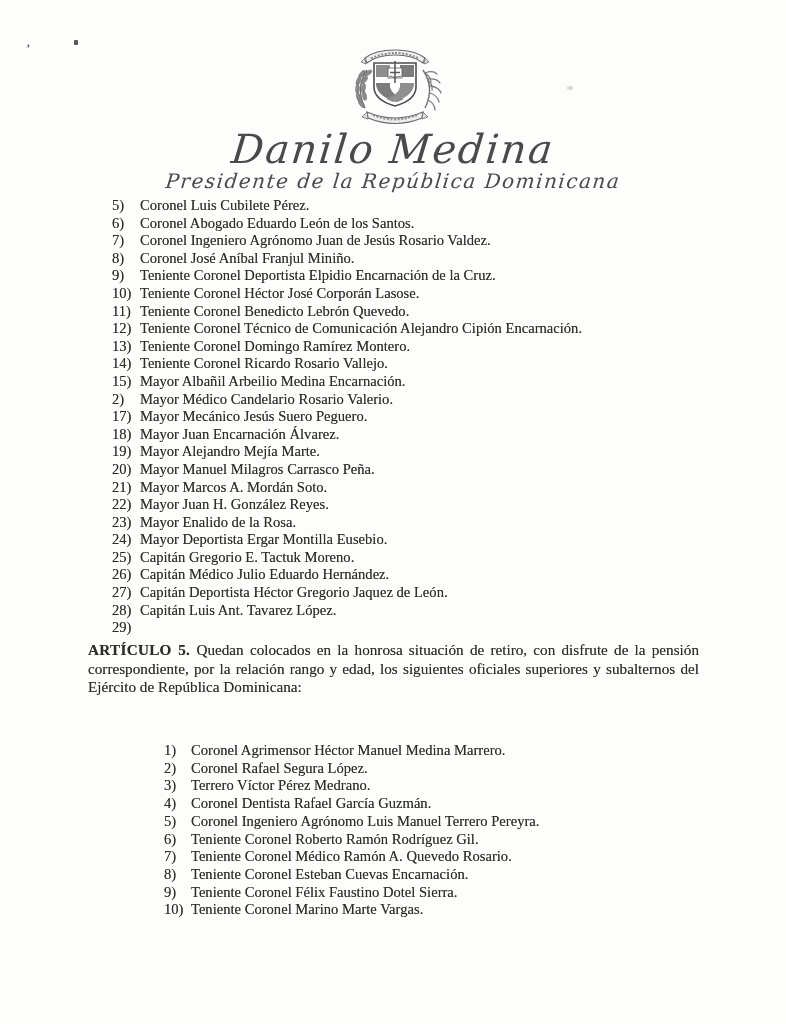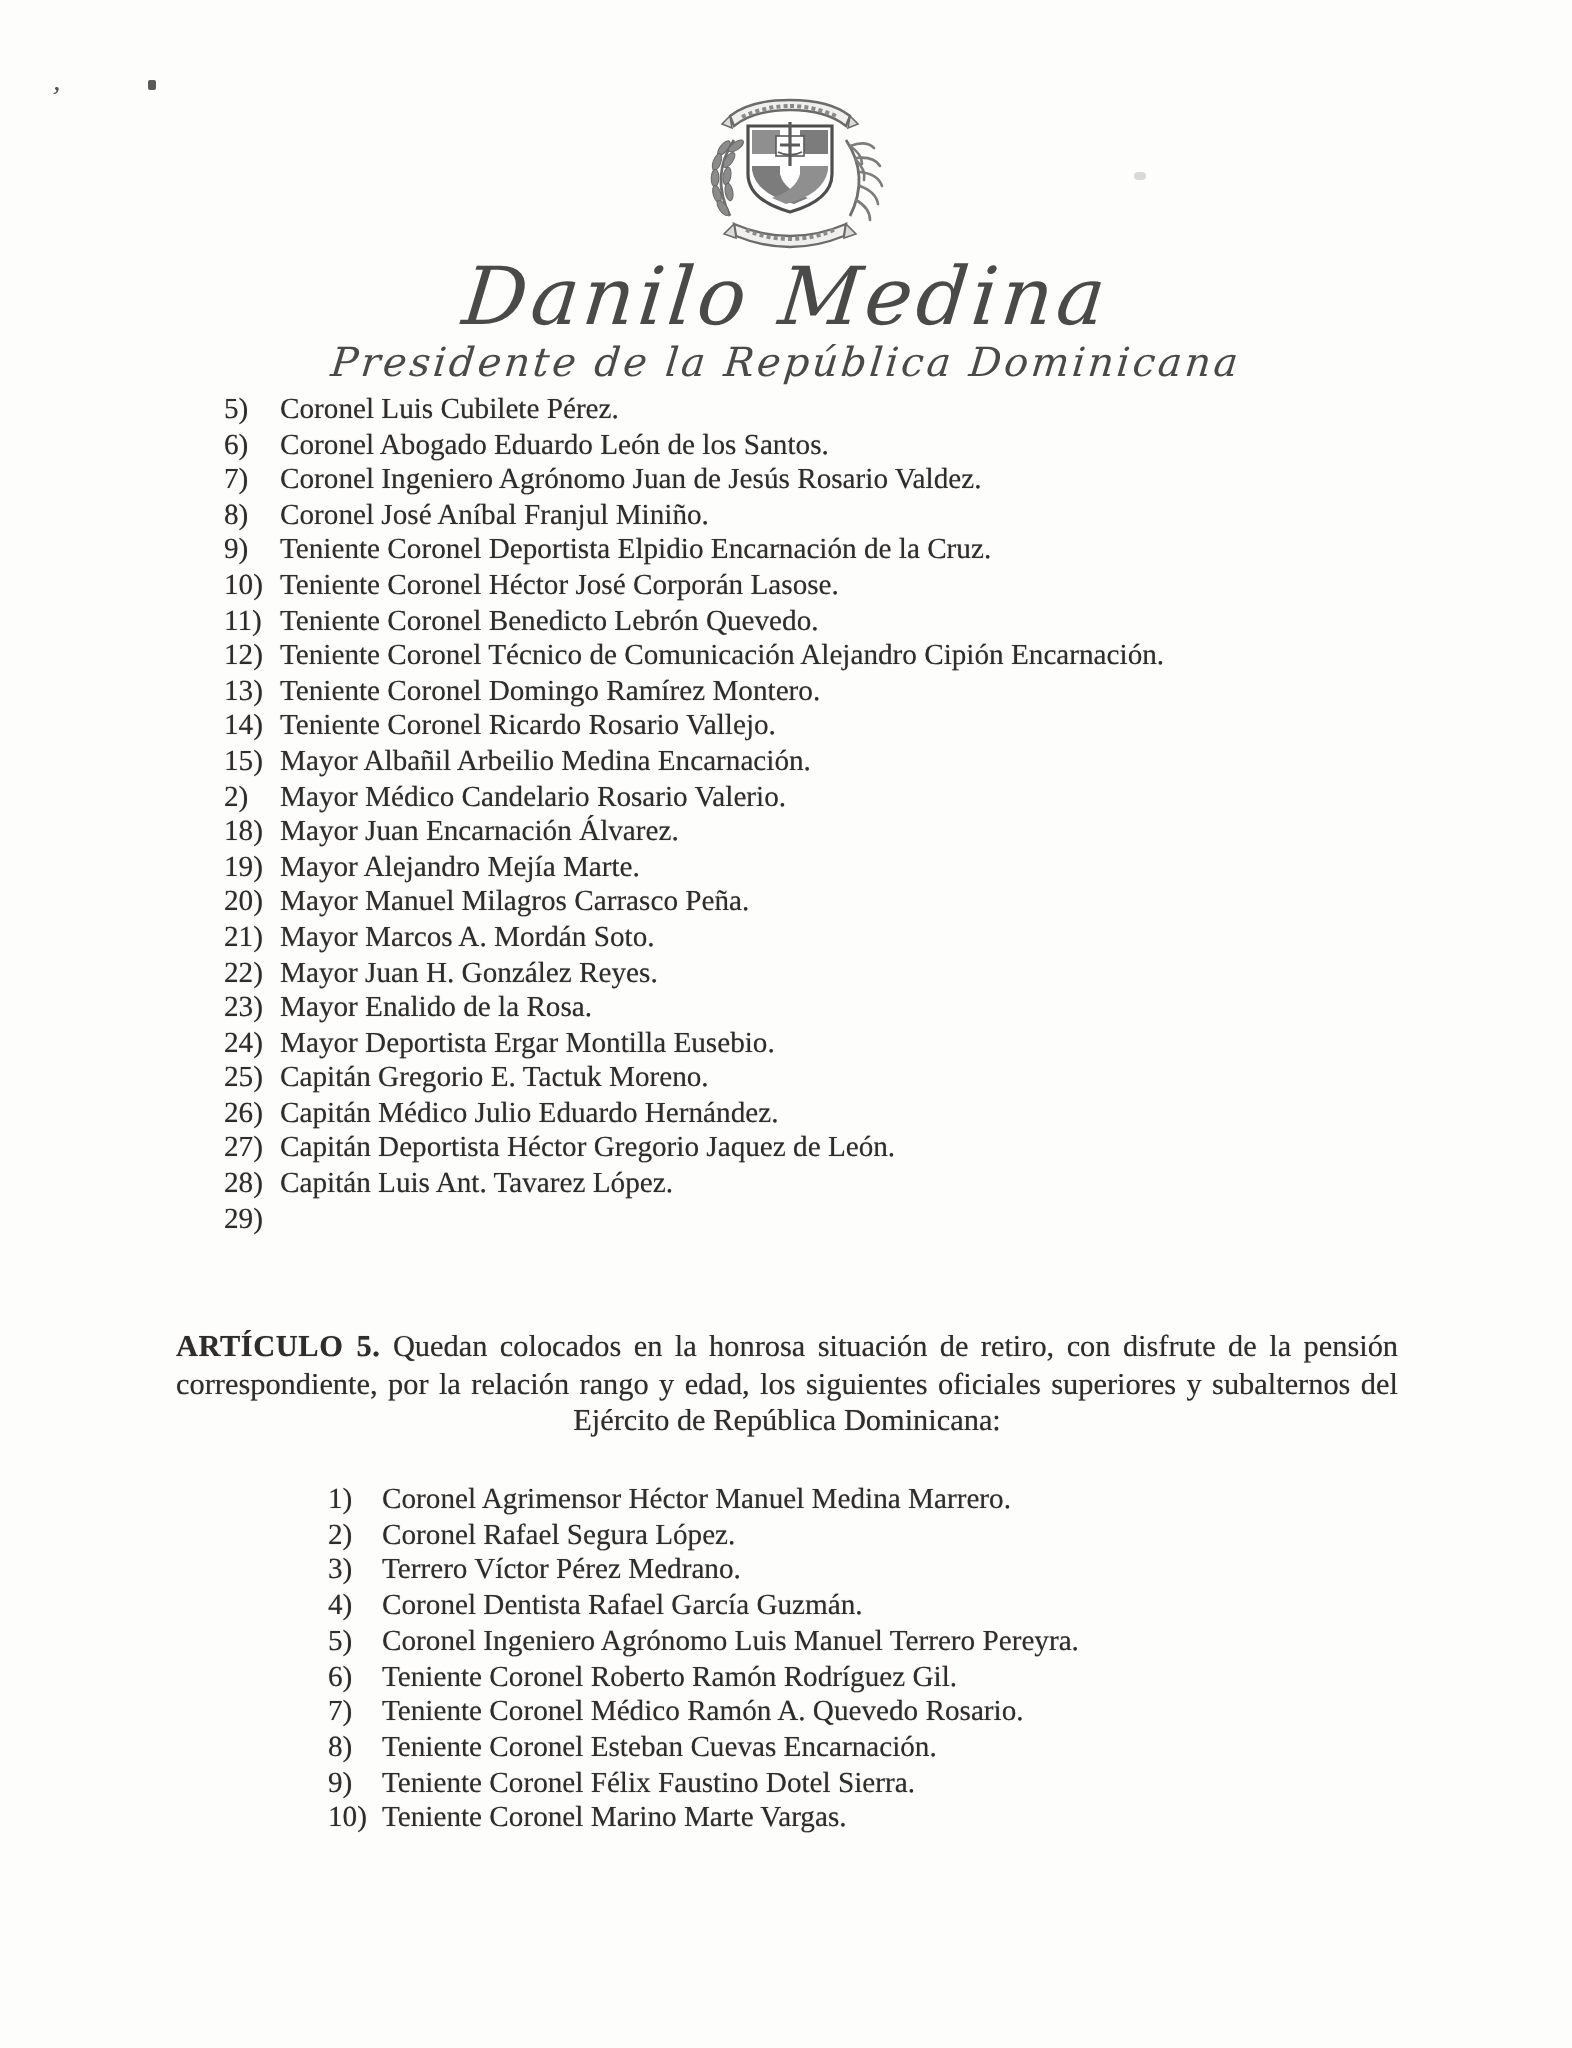--- a/index.html
+++ b/index.html
@@ -48,25 +48,25 @@
   
   .olist { position: absolute; list-style: none; }
   .olist .row { display: flex; white-space: nowrap; }
   .list-1 { left: 112px; top: 197px; font-size: 14.6px; line-height: 17.6px; }
   .list-1 .num { flex: 0 0 28px; }
   .list-2 { left: 164px; top: 742px; font-size: 14.6px; line-height: 17.7px; }
   .list-2 .num { flex: 0 0 27px; }
 
   
   .articulo {
-    position: absolute; left: 88px; top: 665px; width: 611px;
+    position: absolute; left: 88px; top: 641px; width: 611px;
     font-size: 15.2px; line-height: 18.6px;
   }
   .articulo .jline { text-align: justify; text-align-last: justify; }
-  .articulo .lline { text-align: center; }
+  .articulo .lline { text-align: left; }
   .articulo .bold { font-weight: bold; letter-spacing: 0.3px; }
 
   
   .list-1, .list-2, .articulo { text-shadow: 0 0 0.45px rgba(40,40,40,0.55); }
 </style>
 </head>
 <body>
 
 <div class="page">
 
@@ -180,20 +180,24 @@
       <li class="row">
         <span class="num">15)</span>
         <span class="txt">Mayor Albañil Arbeilio Medina Encarnación.</span>
       </li>
 
       <li class="row">
         <span class="num">2)</span>
         <span class="txt">Mayor Médico Candelario Rosario Valerio.</span>
       </li>
 
+      <li class="row">
+        <span class="num">17)</span>
+        <span class="txt">Mayor Mecánico Jesús Suero Peguero.</span>
+      </li>
 
       <li class="row">
         <span class="num">18)</span>
         <span class="txt">Mayor Juan Encarnación Álvarez.</span>
       </li>
 
       <li class="row">
         <span class="num">19)</span>
         <span class="txt">Mayor Alejandro Mejía Marte.</span>
       </li>

